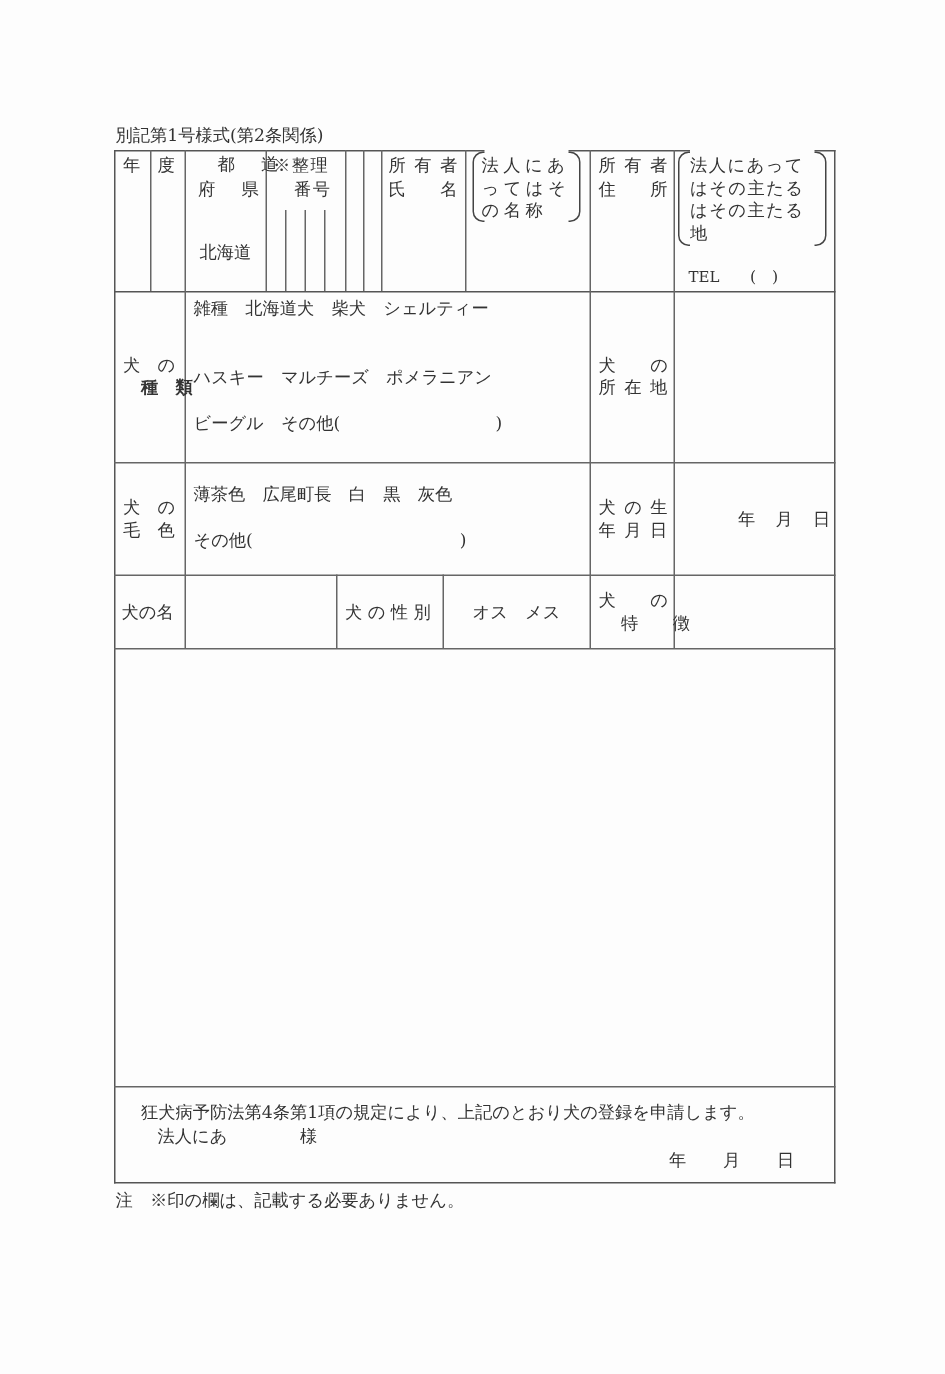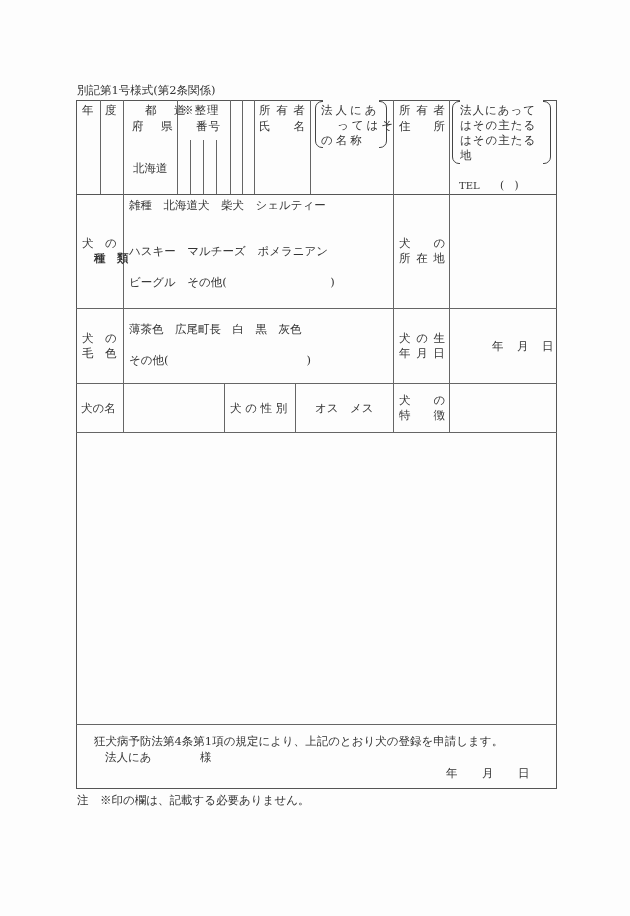--- a/index.html
+++ b/index.html
@@ -65,21 +65,21 @@
 <div class="txt" style="left:182px;top:103px;letter-spacing:1px;">※整理</div>
 <div class="txt" style="left:196px;top:119px;letter-spacing:1px;">番号</div>
 
 <div class="txt" style="left:259px;top:103px;letter-spacing:1px;">所 有 者</div>
 <div class="txt" style="left:259px;top:119px;">氏　　名</div>
 
 <div class="bracket" style="left:315px;top:101px;width:70px;height:45px;">
   <div class="mask" style="left:7px;top:-3px;width:56px;height:52px;"></div>
 </div>
 <div class="txt" style="left:321px;top:103px;letter-spacing:3px;">法人にあ</div>
-<div class="txt" style="left:337px;top:118px;letter-spacing:3px;">ってはそ</div>
+<div class="txt" style="left:321px;top:118px;letter-spacing:3px;">ってはそ</div>
 <div class="txt" style="left:321px;top:133px;letter-spacing:3px;">の名称</div>
 
 <div class="txt" style="left:399px;top:103px;letter-spacing:1px;">所 有 者</div>
 <div class="txt" style="left:399px;top:119px;">住　　所</div>
 
 <div class="bracket" style="left:452px;top:101px;width:97px;height:61px;">
   <div class="mask" style="left:7px;top:-3px;width:83px;height:68px;"></div>
 </div>
 <div class="txt" style="left:460px;top:103px;letter-spacing:1px;">法人にあって</div>
 <div class="txt" style="left:460px;top:118px;letter-spacing:1px;">はその主たる</div>
@@ -106,21 +106,21 @@
 
 <div class="txt" style="left:399px;top:331px;letter-spacing:1px;">犬 の 生</div>
 <div class="txt" style="left:399px;top:346px;letter-spacing:1px;">年 月 日</div>
 <div class="txt" style="left:492px;top:339px;letter-spacing:1px;">年　月　日</div>
 
 <div class="txt" style="left:81px;top:401px;">犬の名</div>
 <div class="abs" style="left:124px;top:384px;width:100px;height:48px;"></div>
 <div class="txt" style="left:230px;top:401px;">犬 の 性 別</div>
 <div class="txt" style="left:315px;top:401px;">オス　メス</div>
 <div class="txt" style="left:399px;top:393px;">犬　　の</div>
-<div class="txt" style="left:399px;top:408px;">特　　徴</div>
+<div class="txt" style="left:414px;top:408px;">特　　徴</div>
 <div class="abs" style="left:450px;top:384px;width:106px;height:48px;"></div>
 
 <div class="abs" style="left:77px;top:433px;width:479px;height:291px;"></div>
 
 <div class="txt" style="left:94px;top:734px;">狂犬病予防法第4条第1項の規定により、上記のとおり犬の登録を申請します。</div>
 <div class="txt" style="left:105px;top:750px;">法人にあ</div>
 <div class="txt" style="left:200px;top:750px;">様</div>
 <div class="txt" style="left:446px;top:766px;">年</div>
 <div class="txt" style="left:482px;top:766px;">月</div>
 <div class="txt" style="left:518px;top:766px;">日</div>

